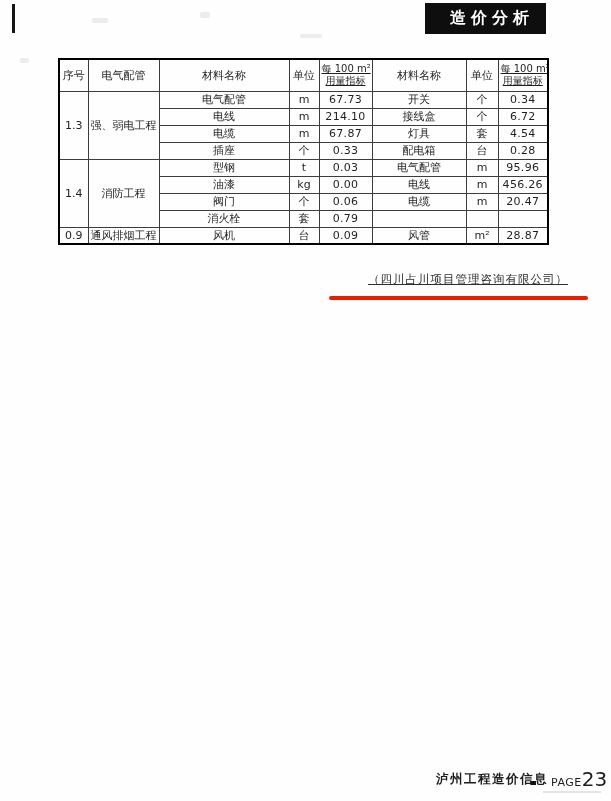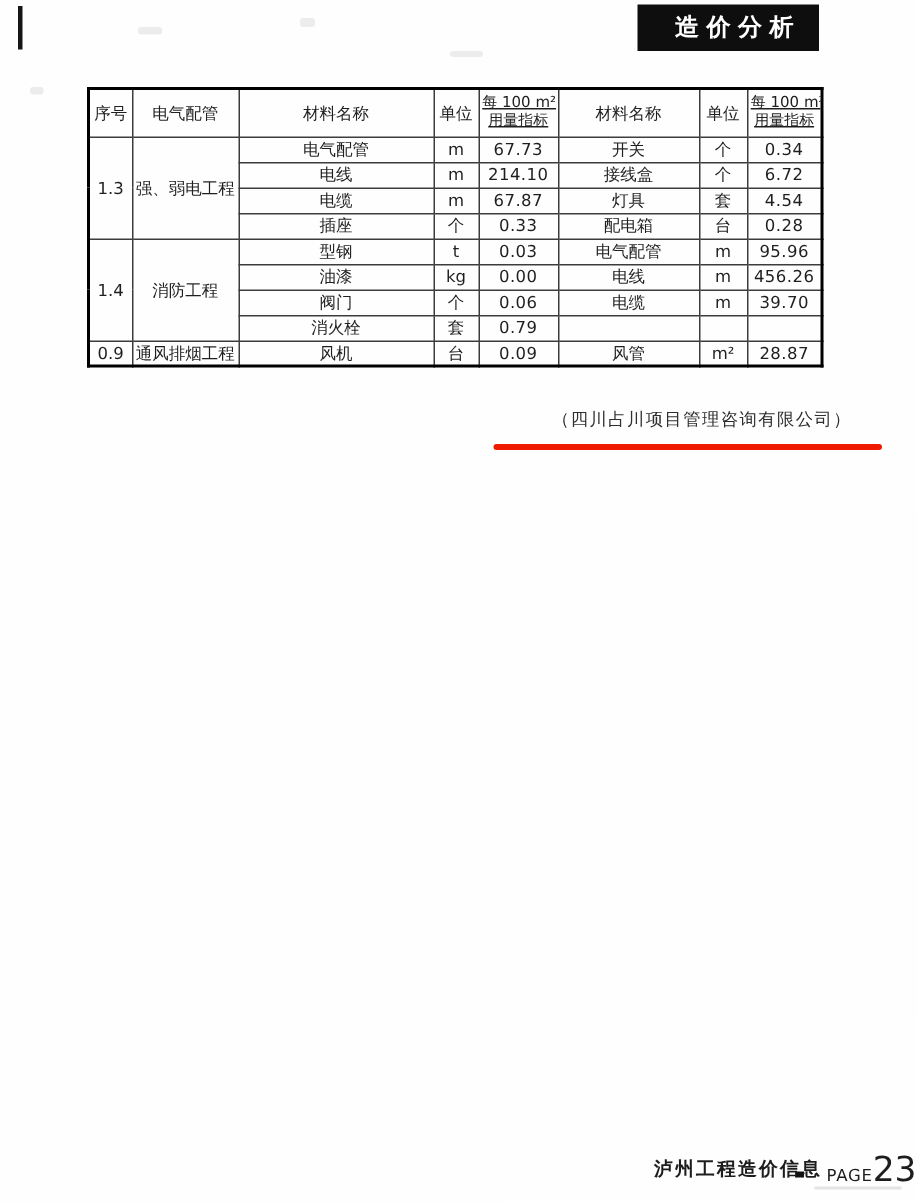--- a/index.html
+++ b/index.html
@@ -26,34 +26,34 @@
     font-size:11px; font-weight:normal; color:#1f1f1f;
     overflow:hidden; white-space:nowrap;
   }
   table.quota thead tr { height:32px; }
   table.quota tbody tr { height:17px; }
   .quota-head div { font-size:10px; line-height:1.25;text-decoration:underline; }
   .c-val { letter-spacing:0.3px; }
   .company-note {
     position:absolute; left:368px; top:272px; width:200px;
     font-family:"DejaVu Serif","Liberation Serif",serif;
-    font-size:11.5px; letter-spacing:1px; color:#2e2e2e; white-space:nowrap;
+    font-size:11.5px; letter-spacing:1px; color:#2e2e2e; white-space:nowrap;text-decoration:underline;
   }
   .red-line {
     position:absolute; left:329px; top:296px; width:259px; height:4px;
     border-radius:2px;
   }
   .footer-journal {
     position:absolute; left:436px; top:771px; font-size:12.5px; font-weight:bold;
     letter-spacing:1.5px; color:#1d1d1d; white-space:nowrap;
   }
   .page-mark { position:absolute; left:531px; top:781px; width:5px; height:4px; background:#111; }
   .page-info { position:absolute; left:539px; top:767px; color:#1d1d1d; white-space:nowrap; }
   .page-info .lbl { font-size:11px; letter-spacing:0.5px;margin-left:12px; }
-  .page-info .num { font-size:23px; }
+  .page-info .num { font-size:20px; }
   .smudge { position:absolute; left:543px; top:791px; width:58px; height:2px; background:#d9d9d9; opacity:.7; }
 </style>
 </head>
 <body>
 
 <div class="page">
 
   <div class="speck" style="left:92px;top:18px;width:16px;height:5px;"></div>
   <div class="speck" style="left:300px;top:34px;width:22px;height:4px;"></div>
   <div class="speck" style="left:200px;top:12px;width:10px;height:6px;"></div>
@@ -146,21 +146,21 @@
         <td>电线</td>
         <td>m</td>
         <td class="c-val">456.26</td>
       </tr>
       <tr>
         <td>阀门</td>
         <td>个</td>
         <td class="c-val">0.06</td>
         <td>电缆</td>
         <td>m</td>
-        <td class="c-val">39.70</td>
+        <td class="c-val">20.47</td>
       </tr>
       <tr>
         <td>消火栓</td>
         <td>套</td>
         <td class="c-val">0.79</td>
         <td></td>
         <td></td>
         <td class="c-val"></td>
       </tr>
       <tr>

